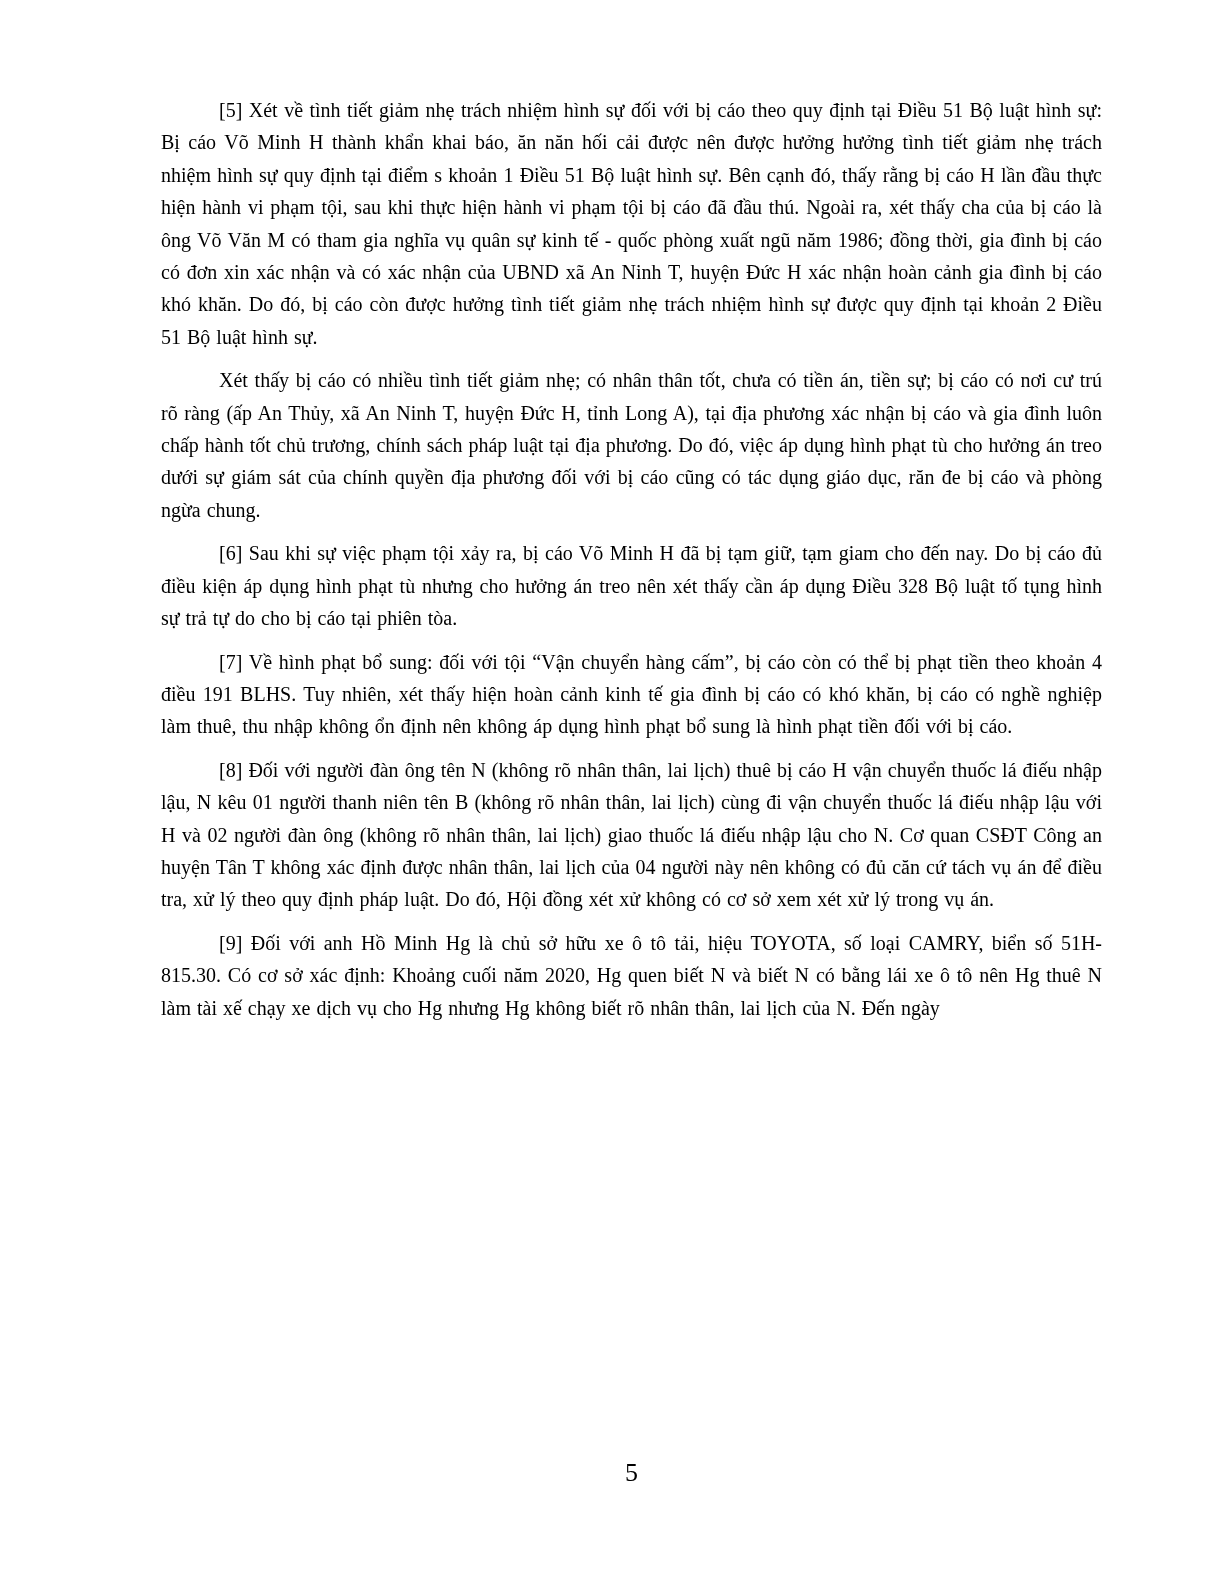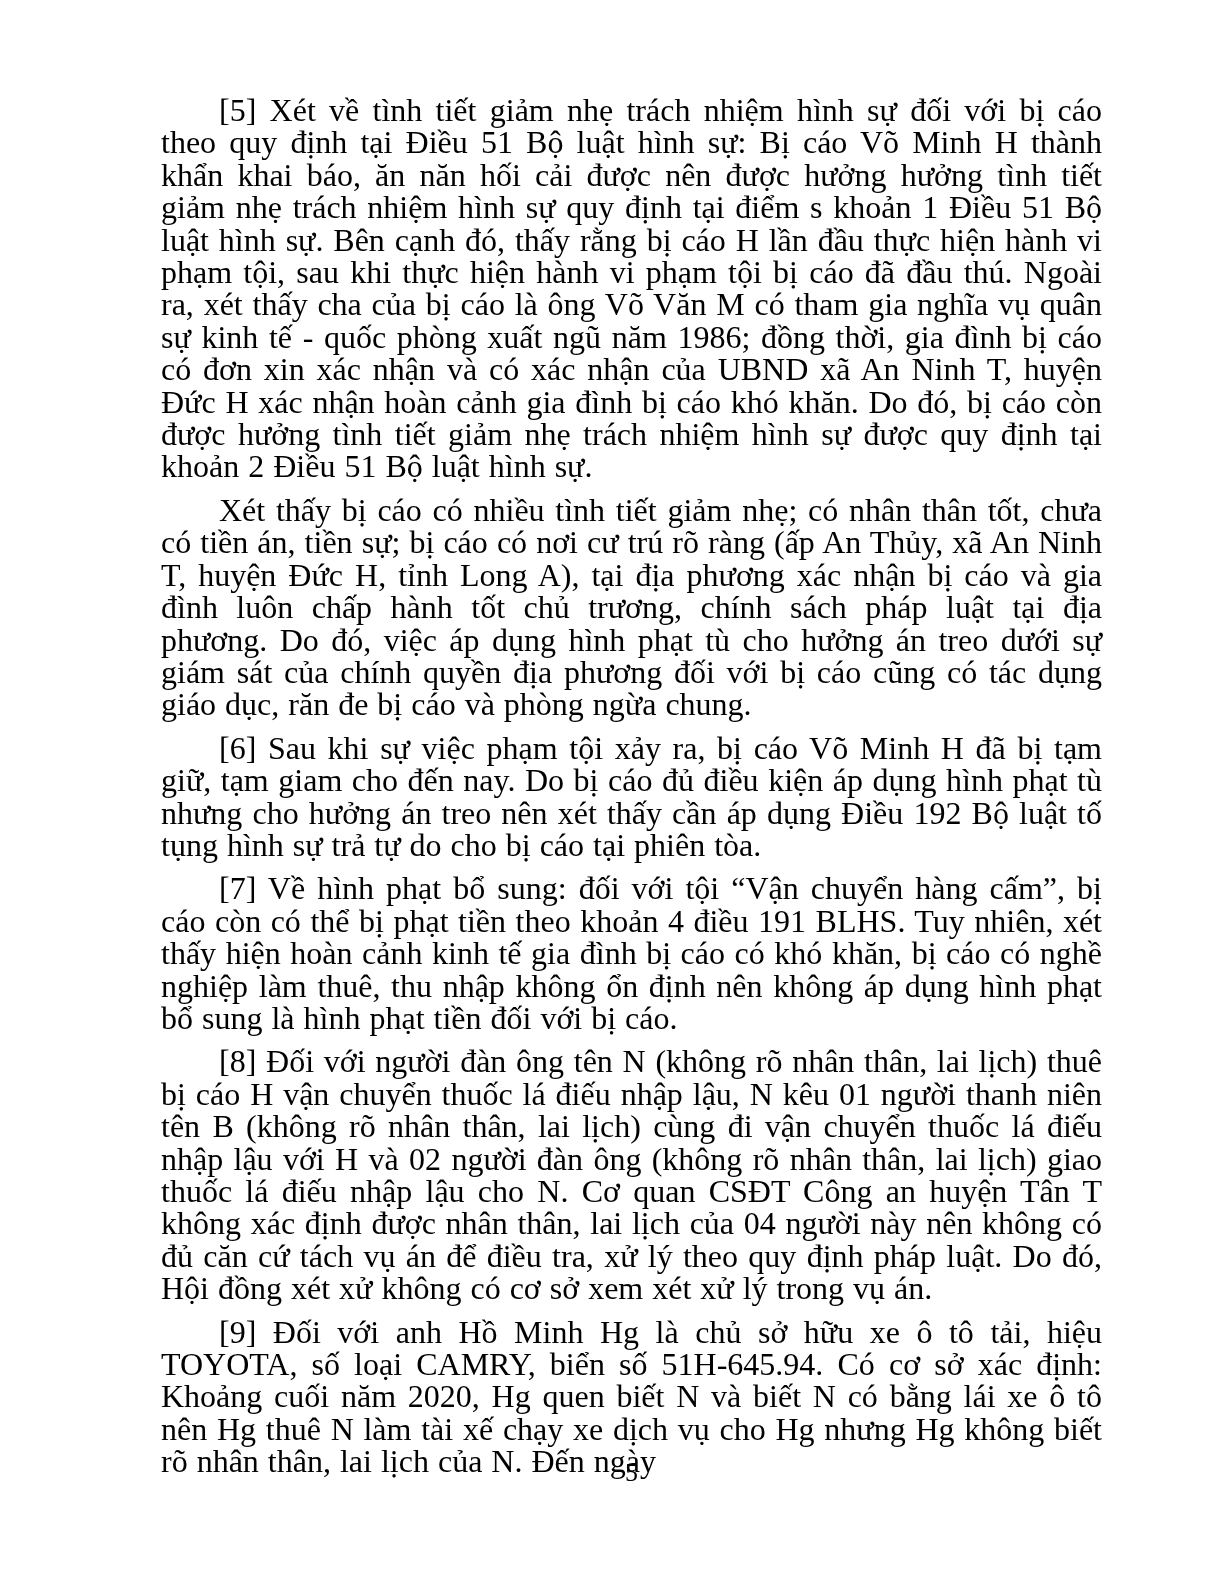--- a/index.html
+++ b/index.html
@@ -23,21 +23,21 @@
     height: 1584px;
     background: #ffffff;
   }
   .text-block {
     position: absolute;
     left: 161px;
     top: 94px;
     width: 941px;
   }
   .para {
-    font-size: 32px;
+    font-size: 20px;
     line-height: 32.4px;
     text-align: justify;
     text-indent: 58px;
     margin: 0 0 11px 0;
     word-spacing: 1px;
   }
   .page-footer {
     position: absolute;
     left: 161px;
     top: 1458px;
@@ -54,26 +54,26 @@
 <body>
 
 <div class="page">
 
   <div class="text-block">
     <p class="para">[5] Xét về tình tiết giảm nhẹ trách nhiệm hình sự đối với bị cáo theo quy định tại Điều 51 Bộ luật hình sự: Bị cáo Võ Minh H thành khẩn khai báo, ăn năn hối cải được nên được hưởng hưởng tình tiết giảm nhẹ trách nhiệm hình sự quy định tại điểm s khoản 1 Điều 51 Bộ luật hình sự. Bên cạnh đó, thấy rằng bị cáo H lần đầu thực hiện hành vi phạm tội, sau khi thực hiện hành vi phạm tội bị cáo đã đầu thú. Ngoài ra, xét thấy cha của bị cáo là ông Võ Văn M có tham gia nghĩa vụ quân sự kinh tế - quốc phòng xuất ngũ năm 1986; đồng thời, gia đình bị cáo có đơn xin xác nhận và có xác nhận của UBND xã An Ninh T, huyện Đức H xác nhận hoàn cảnh gia đình bị cáo khó khăn. Do đó, bị cáo còn được hưởng tình tiết giảm nhẹ trách nhiệm hình sự được quy định tại khoản 2 Điều 51 Bộ luật hình sự.</p>
 
     <p class="para">Xét thấy bị cáo có nhiều tình tiết giảm nhẹ; có nhân thân tốt, chưa có tiền án, tiền sự; bị cáo có nơi cư trú rõ ràng (ấp An Thủy, xã An Ninh T, huyện Đức H, tỉnh Long A), tại địa phương xác nhận bị cáo và gia đình luôn chấp hành tốt chủ trương, chính sách pháp luật tại địa phương. Do đó, việc áp dụng hình phạt tù cho hưởng án treo dưới sự giám sát của chính quyền địa phương đối với bị cáo cũng có tác dụng giáo dục, răn đe bị cáo và phòng ngừa chung.</p>
 
 
-    <p class="para">[6] Sau khi sự việc phạm tội xảy ra, bị cáo Võ Minh H đã bị tạm giữ, tạm giam cho đến nay. Do bị cáo đủ điều kiện áp dụng hình phạt tù nhưng cho hưởng án treo nên xét thấy cần áp dụng Điều 192 Bộ luật tố tụng hình sự trả tự do cho bị cáo tại phiên tòa.</p>
+    <p class="para">[6] Sau khi sự việc phạm tội xảy ra, bị cáo Võ Minh H đã bị tạm giữ, tạm giam cho đến nay. Do bị cáo đủ điều kiện áp dụng hình phạt tù nhưng cho hưởng án treo nên xét thấy cần áp dụng Điều 328 Bộ luật tố tụng hình sự trả tự do cho bị cáo tại phiên tòa.</p>
 
     <p class="para">[7] Về hình phạt bổ sung: đối với tội “Vận chuyển hàng cấm”, bị cáo còn có thể bị phạt tiền theo khoản 4 điều 191 BLHS. Tuy nhiên, xét thấy hiện hoàn cảnh kinh tế gia đình bị cáo có khó khăn, bị cáo có nghề nghiệp làm thuê, thu nhập không ổn định nên không áp dụng hình phạt bổ sung là hình phạt tiền đối với bị cáo.</p>
 
     <p class="para">[8] Đối với người đàn ông tên N (không rõ nhân thân, lai lịch) thuê bị cáo H vận chuyển thuốc lá điếu nhập lậu, N kêu 01 người thanh niên tên B (không rõ nhân thân, lai lịch) cùng đi vận chuyển thuốc lá điếu nhập lậu với H và 02 người đàn ông (không rõ nhân thân, lai lịch) giao thuốc lá điếu nhập lậu cho N. Cơ quan CSĐT Công an huyện Tân T không xác định được nhân thân, lai lịch của 04 người này nên không có đủ căn cứ tách vụ án để điều tra, xử lý theo quy định pháp luật. Do đó, Hội đồng xét xử không có cơ sở xem xét xử lý trong vụ án.</p>
 
-    <p class="para">[9] Đối với anh Hồ Minh Hg là chủ sở hữu xe ô tô tải, hiệu TOYOTA, số loại CAMRY, biển số 51H-645.94. Có cơ sở xác định: Khoảng cuối năm 2020, Hg quen biết N và biết N có bằng lái xe ô tô nên Hg thuê N làm tài xế chạy xe dịch vụ cho Hg nhưng Hg không biết rõ nhân thân, lai lịch của N. Đến ngày</p>
+    <p class="para">[9] Đối với anh Hồ Minh Hg là chủ sở hữu xe ô tô tải, hiệu TOYOTA, số loại CAMRY, biển số 51H-815.30. Có cơ sở xác định: Khoảng cuối năm 2020, Hg quen biết N và biết N có bằng lái xe ô tô nên Hg thuê N làm tài xế chạy xe dịch vụ cho Hg nhưng Hg không biết rõ nhân thân, lai lịch của N. Đến ngày</p>
   </div>
 
   <div class="page-footer">
     <span class="page-number">5</span>
   </div>
 
 </div>
 
 </body></html>

